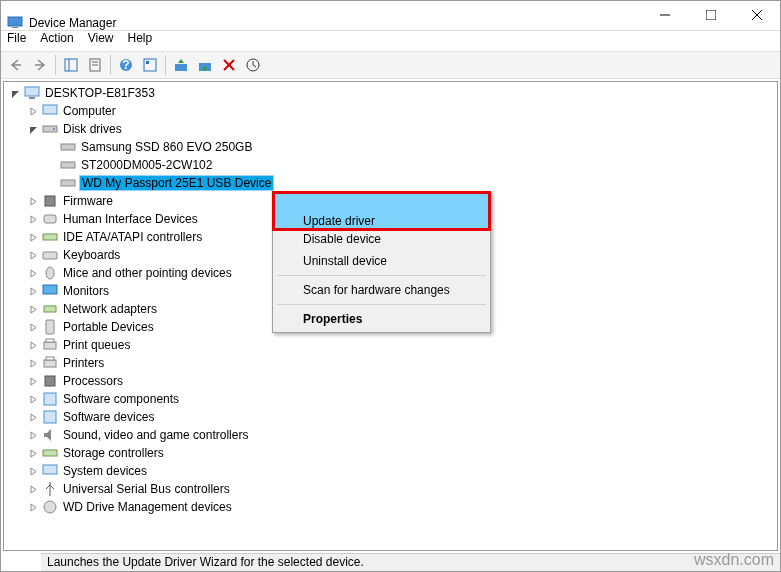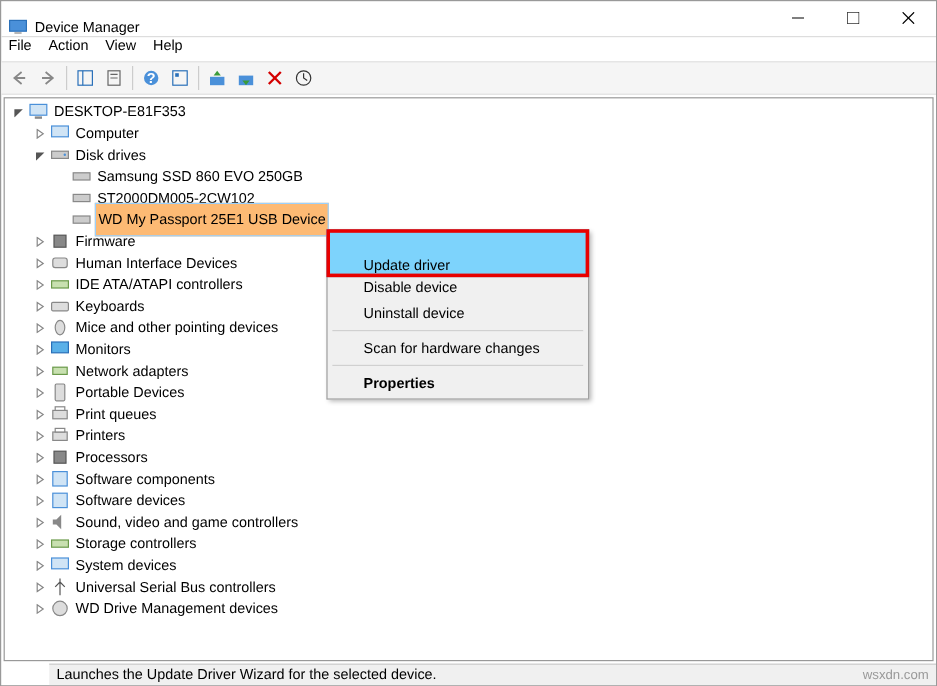--- a/index.html
+++ b/index.html
@@ -12,23 +12,23 @@
 .menubar { height: 20px; display: flex; padding: 0 6px; gap: 14px; }
 .menubar span { cursor: default; }
 .toolbar { height: 28px; border-top: 1px solid #e0e0e0; border-bottom: 1px solid #e0e0e0; display: flex; align-items: center; padding: 0 4px; gap: 2px; background: #f5f5f5; }
 .toolbar .btn { width: 22px; height: 22px; display: flex; align-items: center; justify-content: center; border: 1px solid transparent; }
 .toolbar .sep { width: 1px; height: 20px; background: #ccc; margin: 0 2px; }
 .tree { position: absolute; top: 80px; left: 2px; right: 2px; bottom: 20px; overflow: auto; border: 1px solid #999; background: #fff; padding-top: 2px; }
 .node { display: flex; align-items: center; height: 18px; white-space: nowrap; }
 .chevron { width: 14px; height: 14px; display: flex; align-items: center; justify-content: center; color: #666; }
 .nodeicon { width: 16px; height: 16px; margin: 0 3px 0 2px; display: flex; align-items: center; justify-content: center; }
 .label { padding: 0 2px; }
-.selected { background: #fdba74; border: 1px solid #99d1ff; height: 28px; display: flex; align-items: center; }
+.selected { background: #0ea5e9; border: 1px solid #99d1ff; height: 16px; display: flex; align-items: center; }
 .statusbar { position: absolute; bottom: 0; left: 0; right: 0; height: 18px; border-top: 1px solid #ccc; padding: 1px 6px; background: #f0f0f0; margin-left: 40px; }
-.watermark { position: absolute; bottom: 2px; right: 6px; color: #999; font-size: 11px; }
+.watermark { position: absolute; bottom: 2px; right: 6px; color: #999; font-size: 16px; }
 .ctxmenu { position: absolute; left: 271px; top: 190px; width: 219px; background: #f0f0f0; border: 1px solid #a0a0a0; box-shadow: 2px 2px 4px rgba(0,0,0,0.3); padding: 2px; }
 .ctxmenu .item { height: 22px; display: flex; align-items: center; padding: 0 0 0 28px; }
 .ctxmenu .item.hl { background: #7dd3fc; border: 3px solid #e80000; margin: -3px; position: relative; z-index: 2; height: 40px; align-items: flex-end; }
 .ctxmenu .sep { height: 1px; background: #d0d0d0; margin: 3px 2px; }
 .ctxmenu .bold { font-weight: bold; }
 </style>
 </head>
 <body>
 
 <div class="titlebar">

